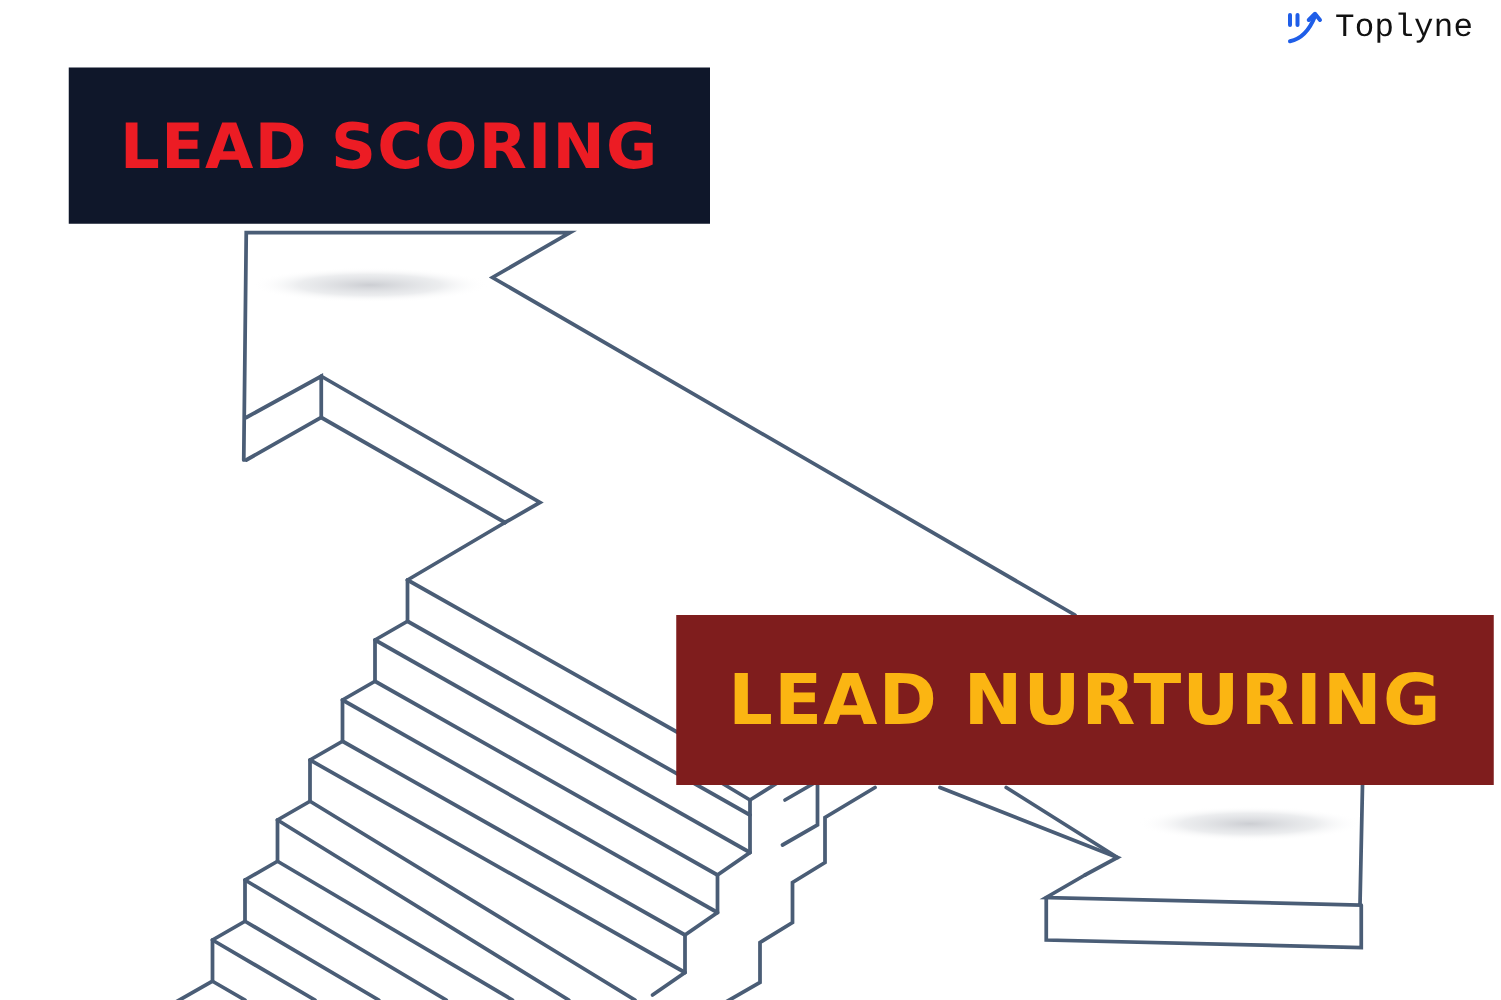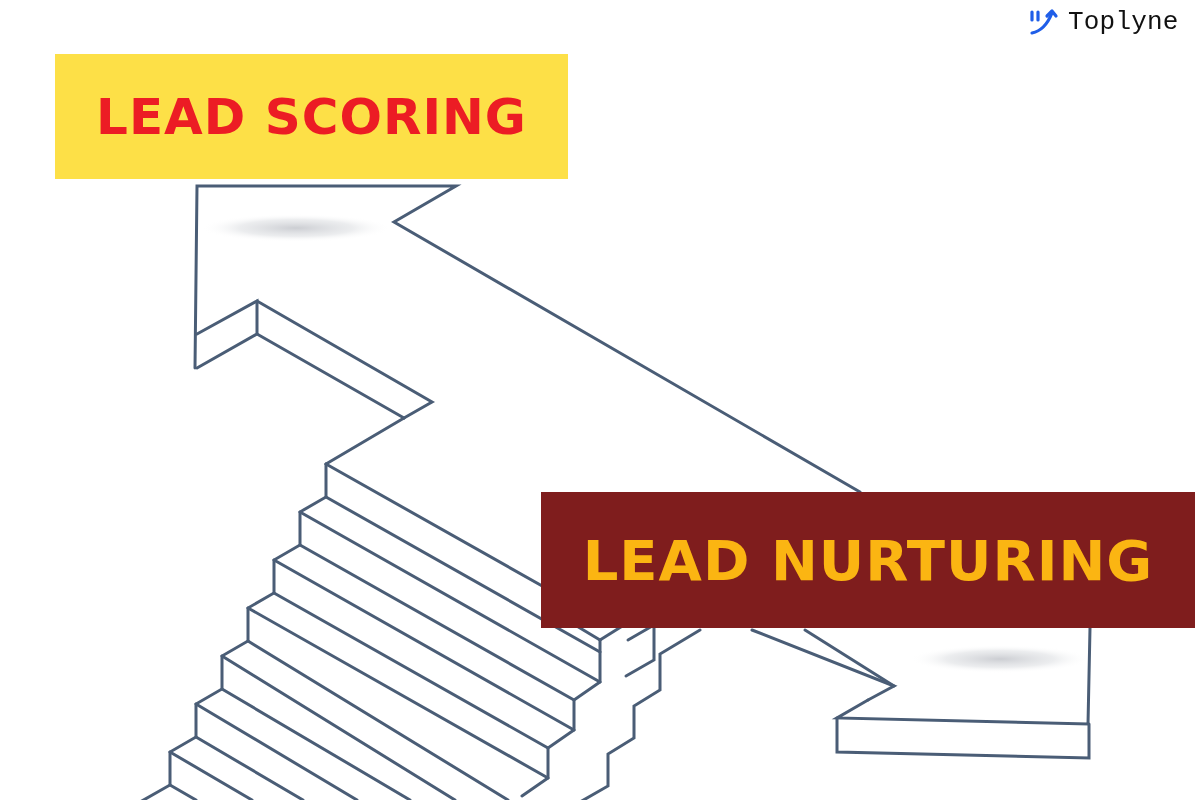--- a/index.html
+++ b/index.html
@@ -85,19 +85,19 @@
     <g fill="none" stroke="#1f5ee8" stroke-width="3.2" stroke-linecap="round" stroke-linejoin="round">
       <line x1="4" y1="5" x2="4" y2="13"></line>
       <line x1="10" y1="5" x2="10" y2="13"></line>
       <path d="M4 26 C14 24, 20 16, 24 6"></path>
       <polyline points="19,9 24,4 28,9"></polyline>
     </g>
   </svg>
   <span class="brand-text">Toplyne</span>
 </div>
 
-<div class="label-box" id="scoring-box" style="background:#fde047;">
+<div class="label-box" id="scoring-box" style="background:#0f172a;">
   <span class="label-text" style="color:#ec1c24;">LEAD SCORING</span>
 </div>
 
 <div class="label-box" id="nurturing-box" style="background:#7f1d1d;">
   <span class="label-text" style="color:#fbb512;">LEAD NURTURING</span>
 </div>
 
 </body></html>

